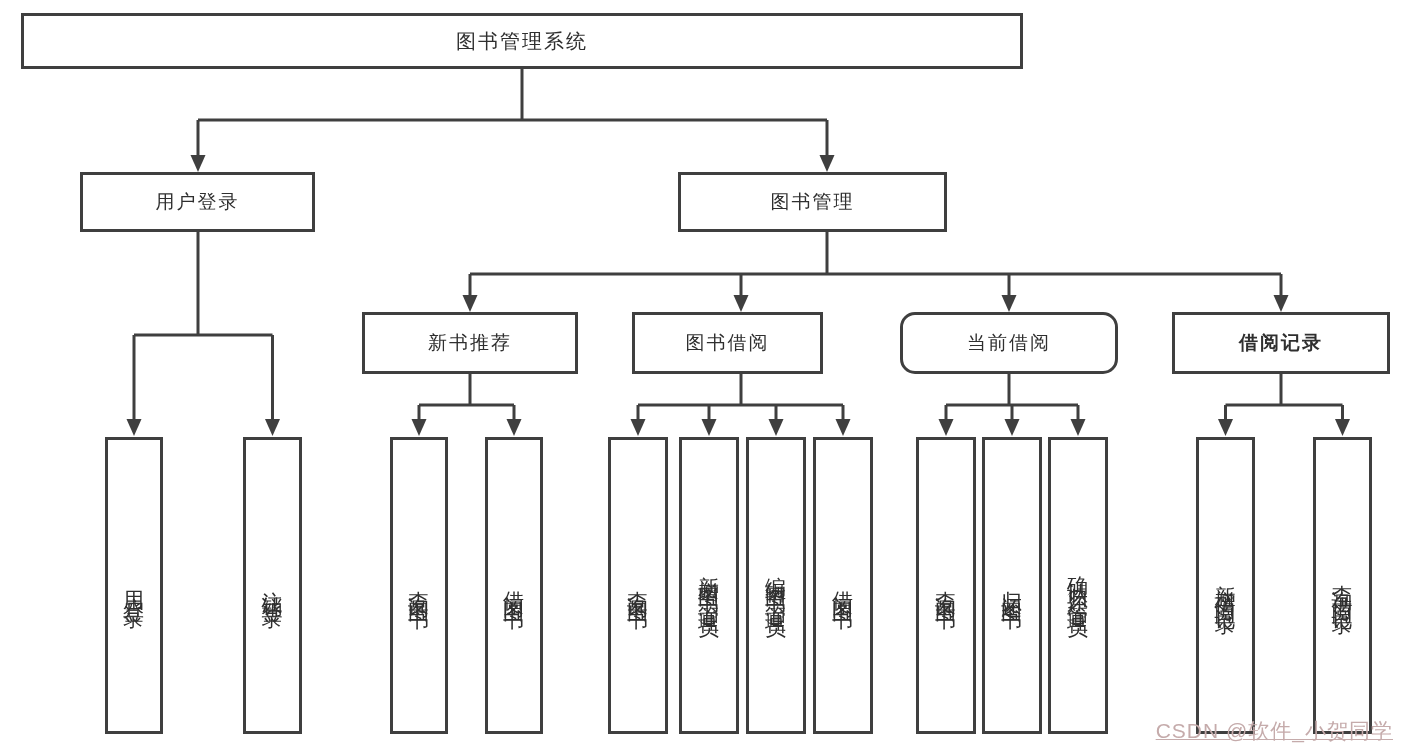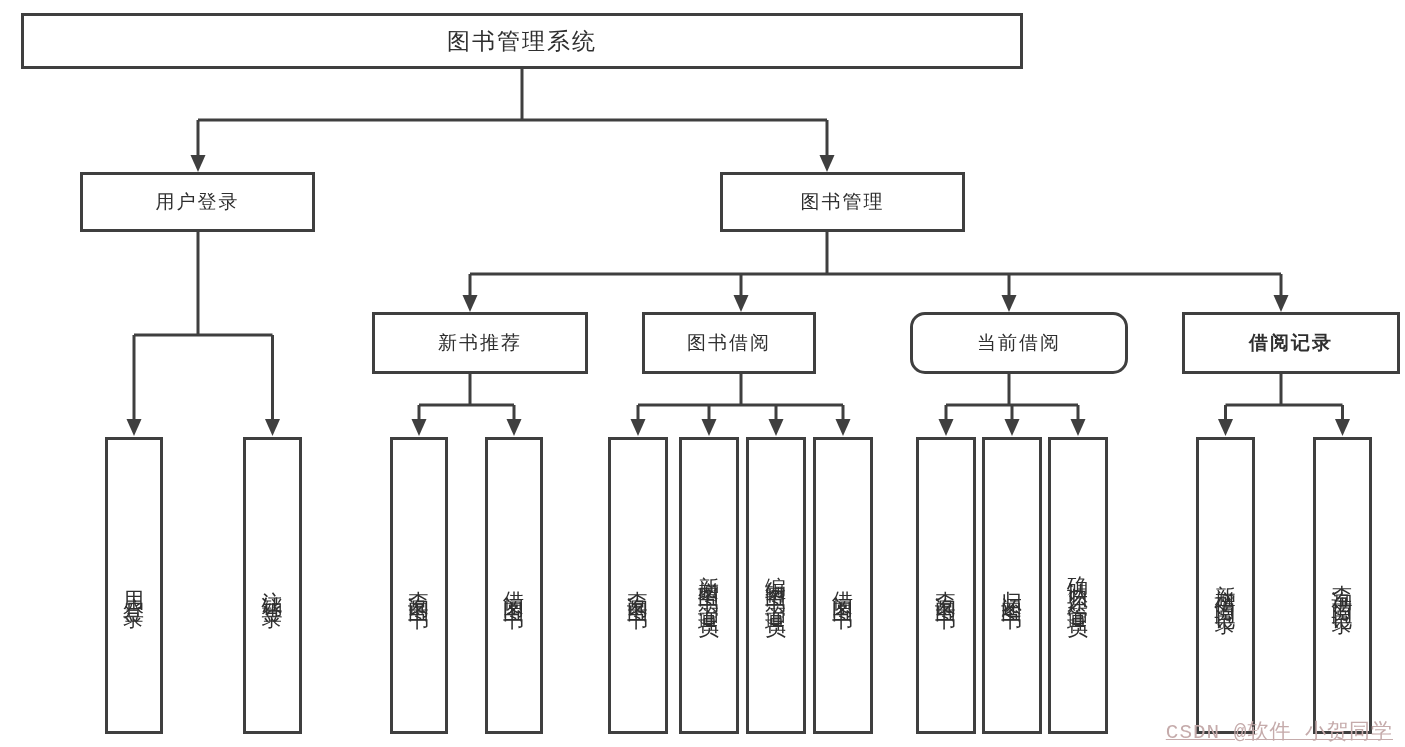--- a/index.html
+++ b/index.html
@@ -22,29 +22,29 @@
     box-sizing: border-box;
     background: #ffffff;
     border: 3px solid #3f3f3f;
     display: flex;
     align-items: center;
     justify-content: center;
     text-align: center;
   }
   .root-node {
     left: 21px; top: 13px; width: 1002px; height: 56px;
-    font-size: 23px; letter-spacing: 2px;
+    font-size: 20px; letter-spacing: 2px;
   }
   .l2-node {
     top: 172px; height: 60px;
     font-size: 19px; letter-spacing: 2px;
   }
   .l3-node {
     top: 312px; height: 62px;
-    font-size: 19px; letter-spacing: 2px; margin-left: 10px;
+    font-size: 19px; letter-spacing: 2px;
   }
   .leaf {
     top: 437px; height: 297px;
     font-size: 21px;
   }
   .leaf .vtext {
     writing-mode: vertical-rl;
     text-orientation: mixed;
     letter-spacing: 6px;
     line-height: 1;
@@ -52,21 +52,20 @@
   .watermark {
     position: absolute;
     right: 12px; bottom: 2px;
     font-size: 21px;
     color: #c5abab;
     text-decoration: underline;
     text-decoration-thickness: 1px;
     letter-spacing: 1px;
     z-index: 5;
     white-space: nowrap;
-    font-family: Liberation Mono, monospace;
   }
 </style>
 </head>
 <body>
 
 <div class="canvas">
 
   <svg class="connectors" viewBox="0 0 1405 747" xmlns="http://www.w3.org/2000/svg">
     <g stroke="#3f3f3f" stroke-width="3" fill="none">
 
@@ -133,28 +132,28 @@
     </g>
   </svg>
 
   <div class="node root-node">
     <span>图书管理系统</span>
   </div>
 
   <div class="node l2-node" style="left:80px; width:235px;">
     <span>用户登录</span>
   </div>
-  <div class="node l2-node" style="left:720px; width:245px;text-align:right;">
+  <div class="node l2-node" style="left:678px; width:269px;text-align:right;">
     <span>图书管理</span>
   </div>
 
   <div class="node l3-node" style="left:362px; width:216px;">
     <span>新书推荐</span>
   </div>
-  <div class="node l3-node" style="left:632px; width:174px;">
+  <div class="node l3-node" style="left:632px; width:191px;">
     <span>图书借阅</span>
   </div>
   <div class="node l3-node" style="left:900px; width:218px;border-radius:15px;">
     <span>当前借阅</span>
   </div>
   <div class="node l3-node" style="left:1172px; width:218px;font-weight:bold;">
     <span>借阅记录</span>
   </div>
 
   <div class="node leaf" style="left:105px; width:58px;">

